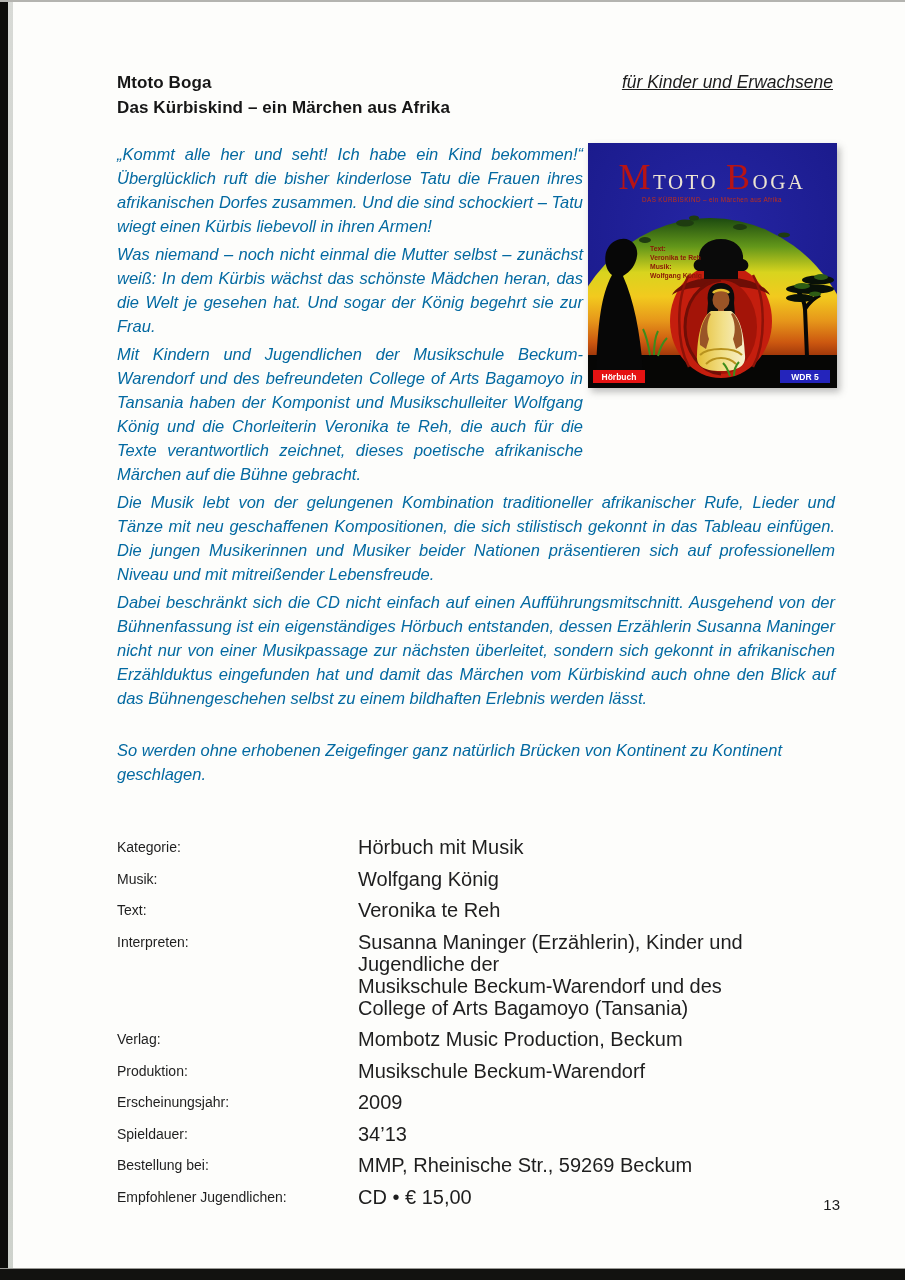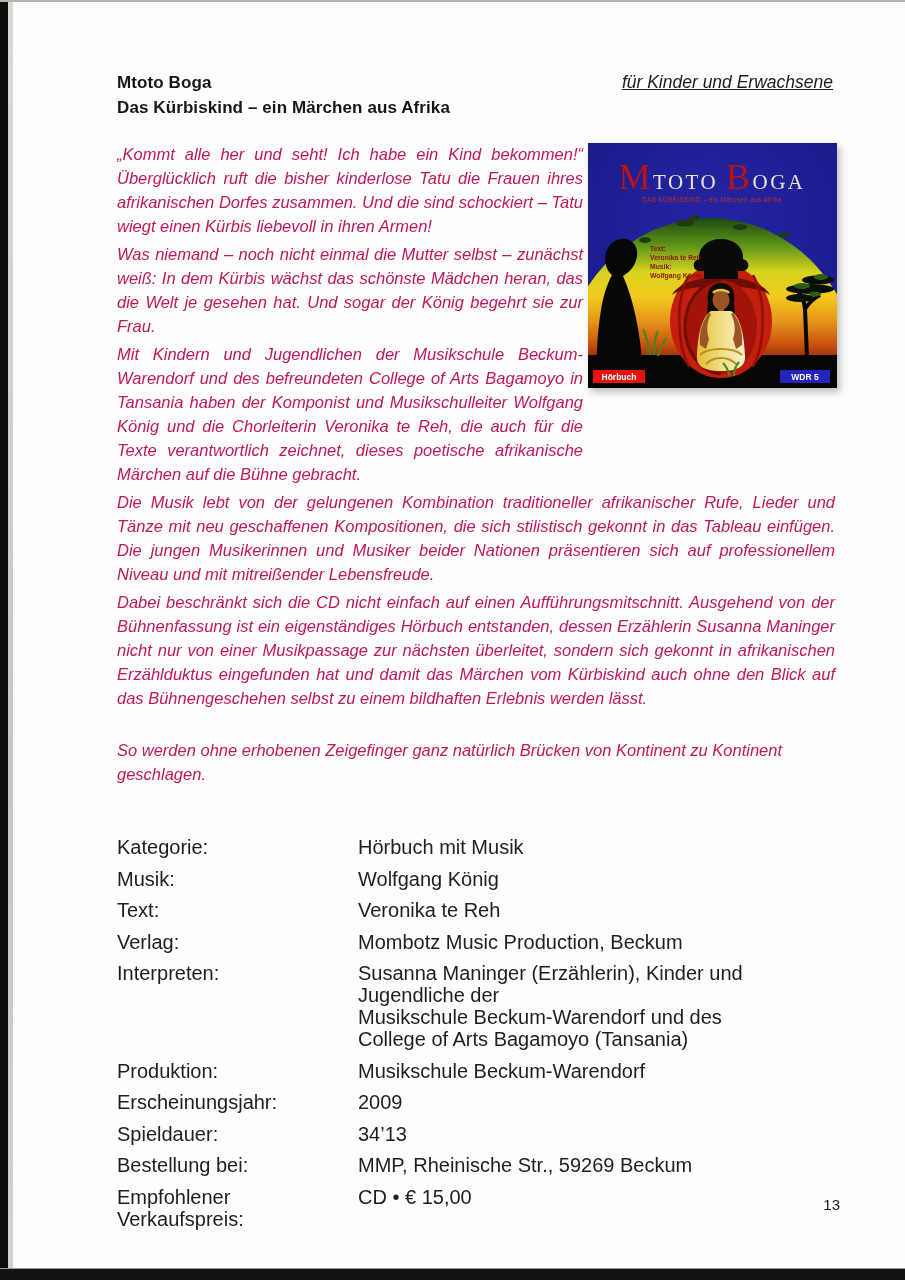--- a/index.html
+++ b/index.html
@@ -25,34 +25,34 @@
     font-size:17px; font-weight:bold; color:#161616; line-height:25px; letter-spacing:0.1px;
   }
   .audience {
     position:absolute; left:500px; top:72px; width:333px;
     text-align:right; font-style:italic; font-size:17.5px; color:#1c1c1c;text-decoration:underline;
   }
   
   .bodytext { position:absolute; left:117px; top:142px; width:718px; }
   .bodytext p {
     font-style:italic; font-size:16.5px; line-height:24px;
-    color:#be185d; text-align:justify; margin:0 0 4px 0;
+    color:#0369a1; text-align:justify; margin:0 0 4px 0;
   }
   .bodytext p.narrow { width:466px; }
   .bodytext p.last { text-align:left;margin-top:28px; }
   
   .cover {
     position:absolute; left:588px; top:143px; width:249px; height:245px;
     box-shadow:3px 4px 7px rgba(110,110,110,0.45);
   }
   .cover svg { display:block; }
   
   .details { position:absolute; left:117px; top:836px; width:718px; }
   .details .row { display:flex; margin-bottom:9.5px; }
-  .details .label { width:241px; font-size:20px; color:#1e1e1e; line-height:22px; }
+  .details .label { width:241px; font-size:14px; color:#1e1e1e; line-height:22px; }
   .details .value { flex:1; font-size:20px; color:#1e1e1e; line-height:22px; white-space:pre-line; }
   
   .pagenum { position:absolute; left:800px; top:1196px; width:40px; text-align:right;
              font-size:15px; color:#1a1a1a; }
 </style>
 </head>
 <body>
 
 <div class="page">
 
@@ -183,46 +183,46 @@
     </div>
     <div class="row">
       <div class="label">Musik:</div>
       <div class="value">Wolfgang König</div>
     </div>
     <div class="row">
       <div class="label">Text:</div>
       <div class="value">Veronika te Reh</div>
     </div>
     <div class="row">
-      <div class="label">Verlag:</div>
-      <div class="value">Mombotz Music Production, Beckum</div>
-    </div>
-    <div class="row">
       <div class="label">Interpreten:</div>
       <div class="value">Susanna Maninger (Erzählerin), Kinder und Jugendliche der
 Musikschule Beckum-Warendorf und des
 College of Arts Bagamoyo (Tansania)</div>
     </div>
     <div class="row">
+      <div class="label">Verlag:</div>
+      <div class="value">Mombotz Music Production, Beckum</div>
+    </div>
+    <div class="row">
       <div class="label">Produktion:</div>
       <div class="value">Musikschule Beckum-Warendorf</div>
     </div>
     <div class="row">
       <div class="label">Erscheinungsjahr:</div>
       <div class="value">2009</div>
     </div>
     <div class="row">
       <div class="label">Spieldauer:</div>
       <div class="value">34’13</div>
     </div>
     <div class="row">
       <div class="label">Bestellung bei:</div>
       <div class="value">MMP, Rheinische Str., 59269 Beckum</div>
     </div>
     <div class="row">
-      <div class="label">Empfohlener Verkaufspreis:</div>
+      <div class="label">Empfohlener Jugendlichen:</div>
       <div class="value">CD • € 15,00</div>
     </div>
   </section>
 
   <div class="pagenum">13</div>
 
 </div>
 
 </body></html>

